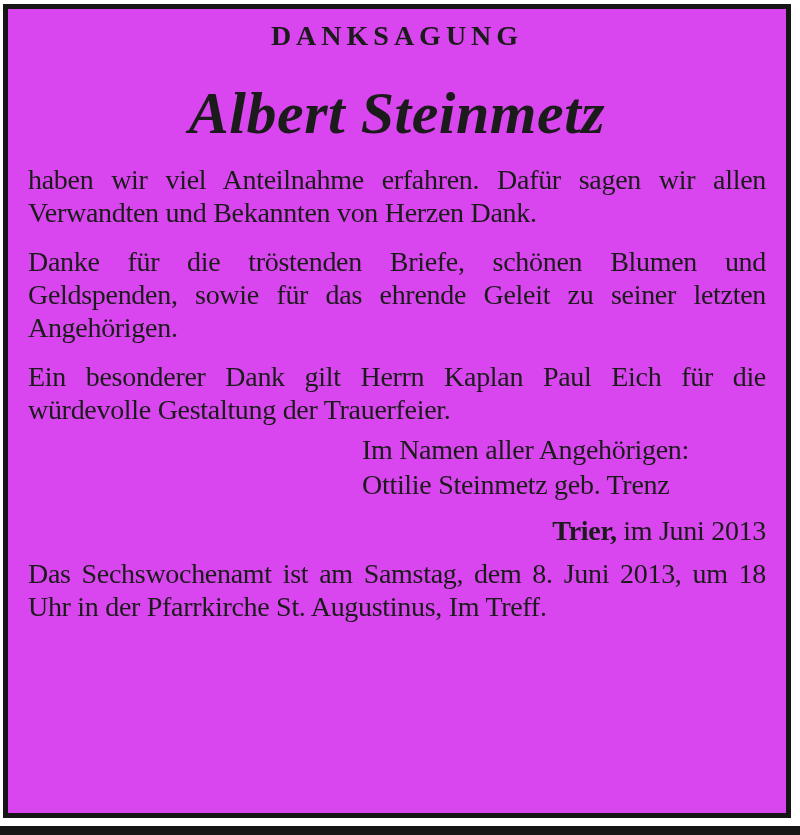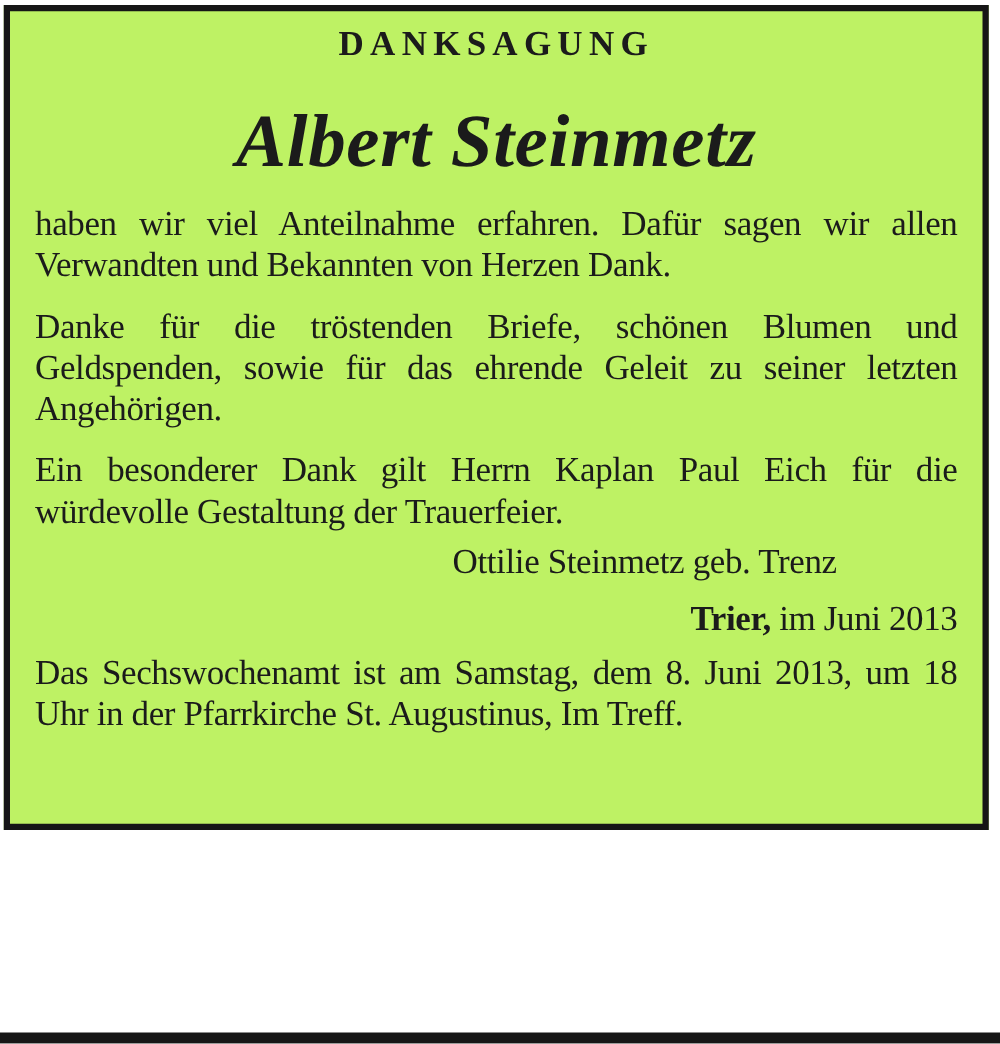--- a/index.html
+++ b/index.html
@@ -14,24 +14,24 @@
     background: #ffffff;
     font-family: "Liberation Serif", "DejaVu Serif", serif;
     color: #1b1b1b;
     overflow: hidden;
   }
   .frame {
     position: absolute;
     left: 3px;
     top: 4px;
     width: 788px;
-    height: 660px;
+    height: 814px;
     box-sizing: border-box;
     border: 5px solid #161616;
-    background: #bef264;
+    background: #d946ef;
     overflow: hidden;
   }
   .content {
     padding: 12px 20px 0 20px;
   }
   .notice-title {
     margin: 0 0 26px 0;
     text-align: center;
     font-size: 28px;
     line-height: 30px;
@@ -103,20 +103,21 @@
       <div class="deceased-name">Albert Steinmetz</div>
 
       <p class="body">haben wir viel Anteilnahme erfahren. Dafür sagen wir allen Verwandten und Bekannten von Herzen Dank.</p>
 
 
       <p class="body">Danke für die tröstenden Briefe, schönen Blumen und Geldspenden, sowie für das ehrende Geleit zu seiner letzten Angehörigen.</p>
 
       <p class="body last-thanks">Ein besonderer Dank gilt Herrn Kaplan Paul Eich für die würdevolle Gestaltung der Trauerfeier.</p>
 
       <div class="signature">
+        <div>Im Namen aller Angehörigen:</div>
         <div>Ottilie Steinmetz geb. Trenz</div>
       </div>
 
       <p class="place-date">
         <span class="place">Trier,</span>
         <span class="date">im Juni 2013</span>
       </p>
 
       <p class="body service">Das Sechswochenamt ist am Samstag, dem 8. Juni 2013, um 18 Uhr in der Pfarrkirche St. Augustinus, Im Treff.</p>
 

